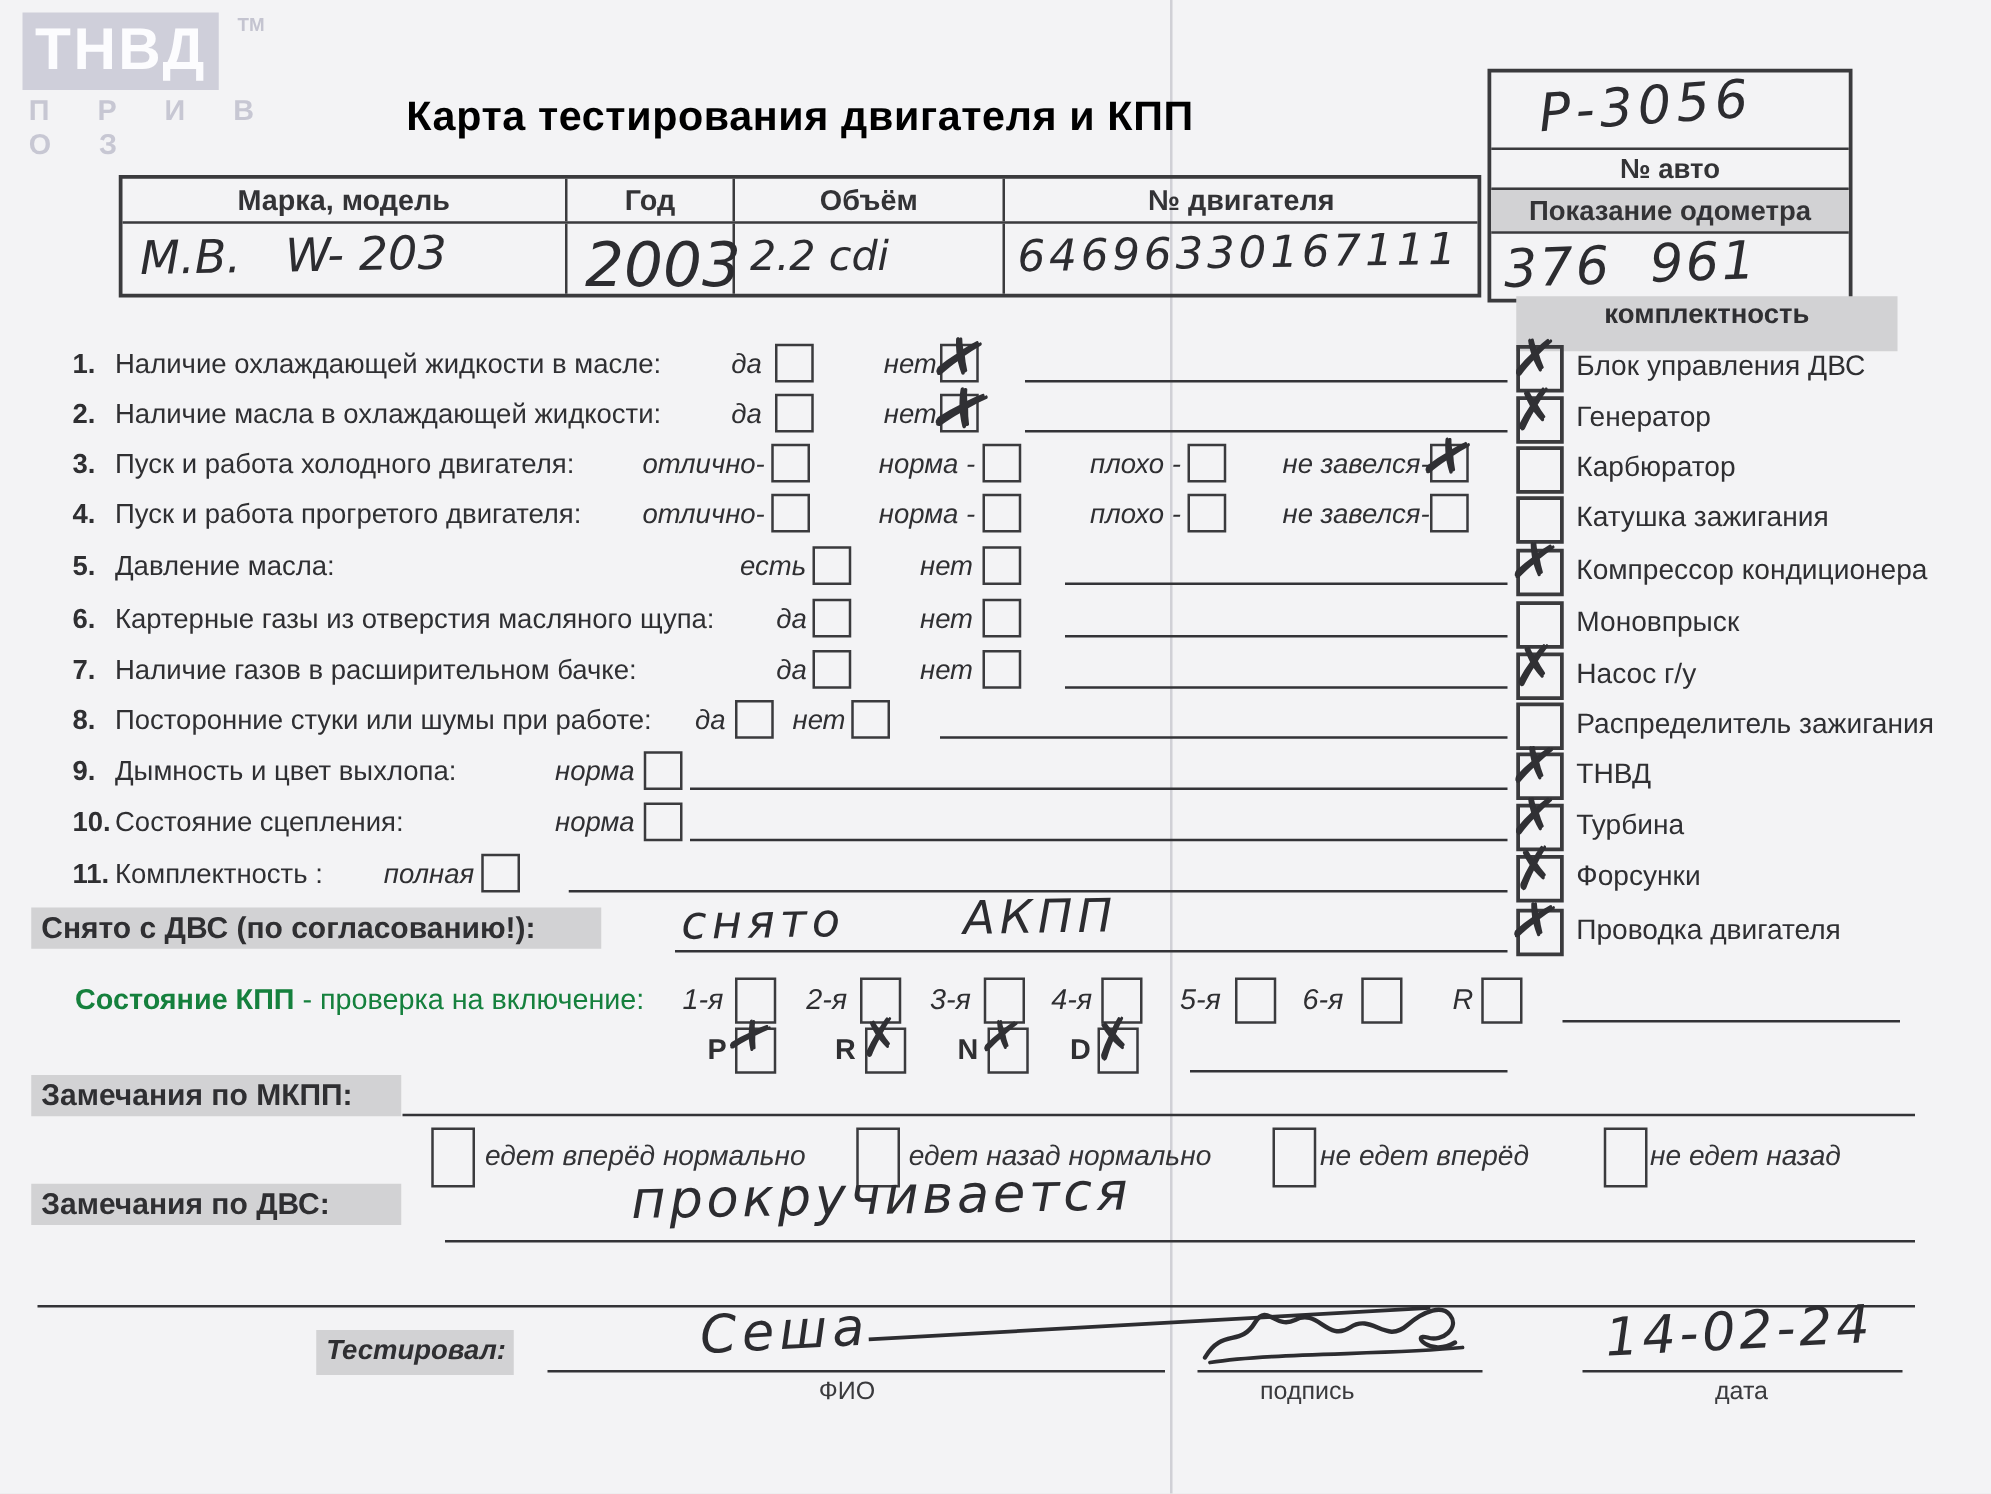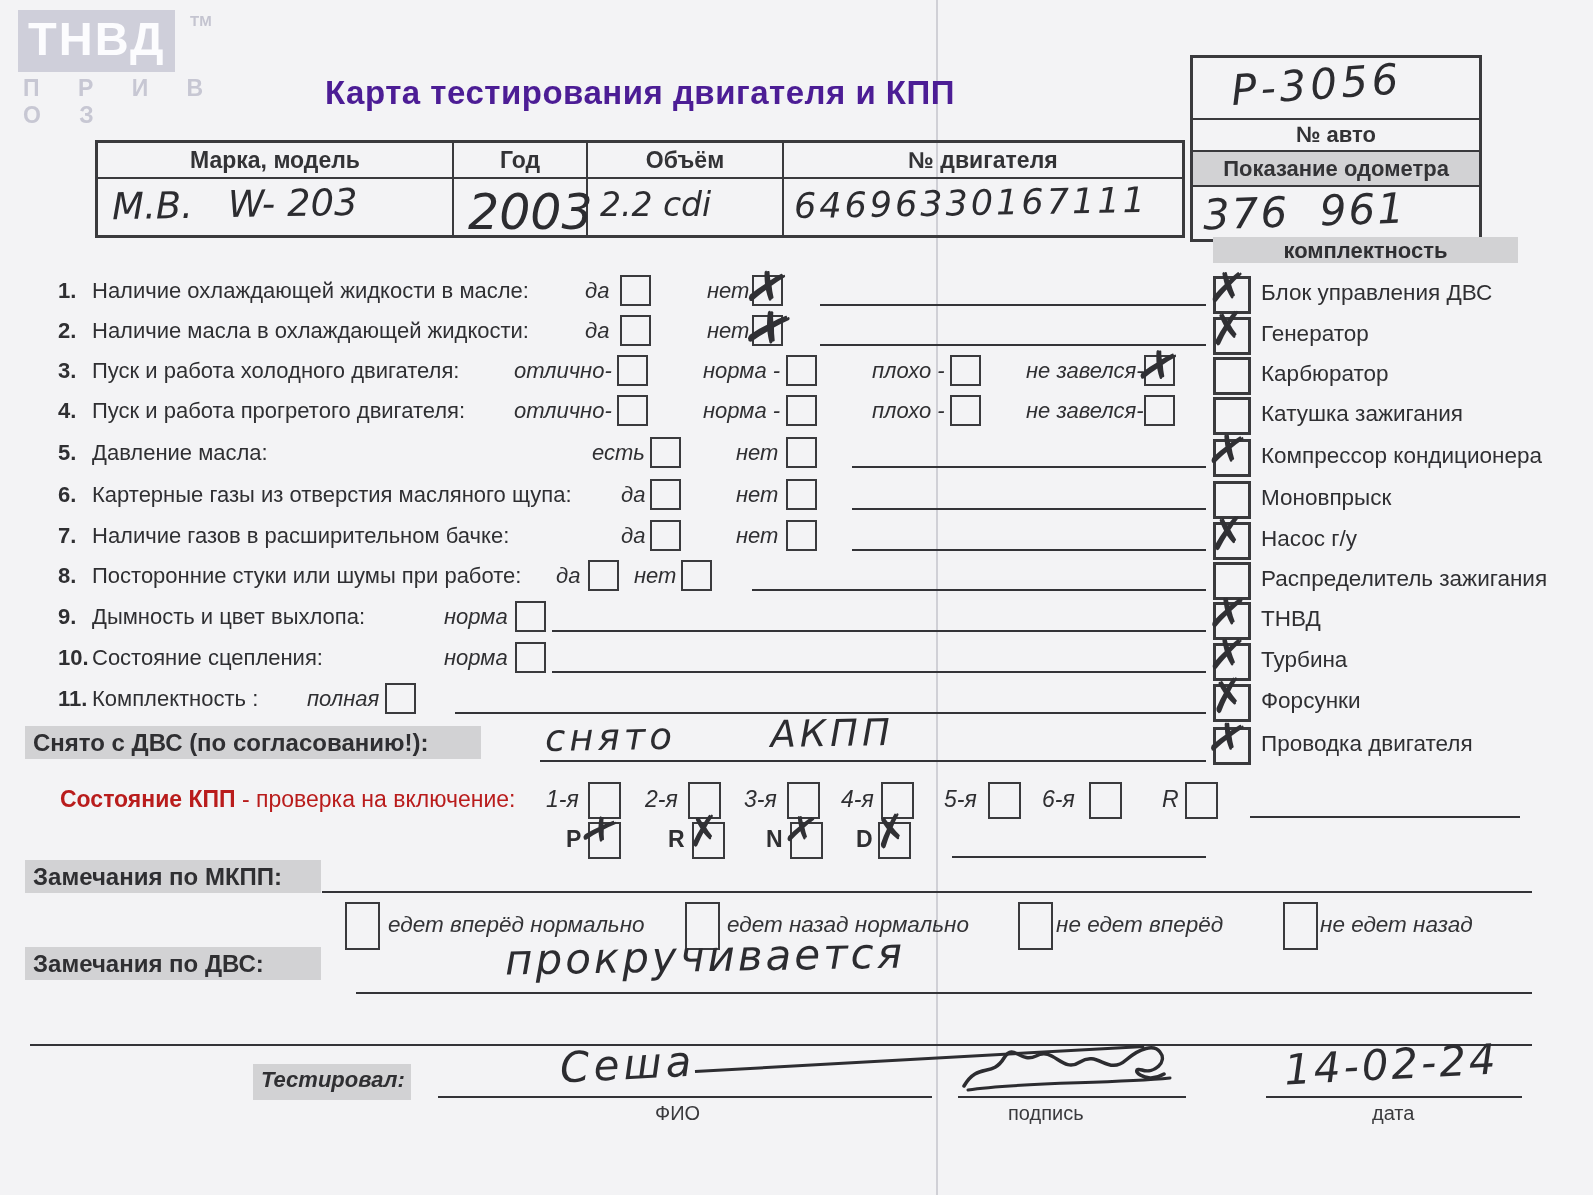--- a/index.html
+++ b/index.html
@@ -8,40 +8,40 @@
   .fold{position:absolute;left:936px;top:0;width:2px;height:100%;background:rgba(120,120,132,.28);}
 
   
   .logo{position:absolute;left:18px;top:10px;width:220px;}
   .logo-top{display:inline-block;background:#cfcfda;color:#fcfcfe;font-weight:bold;
             font-size:47px;line-height:54px;padding:2px 10px 6px 10px;letter-spacing:2px;}
   .logo-tm{position:absolute;left:172px;top:2px;font-size:15px;color:#c4c4d0;font-weight:bold;}
   .logo-bottom{margin-top:3px;color:#c7c7d3;font-weight:bold;font-size:23px;letter-spacing:16px;padding-left:5px;}
 
   .title{position:absolute;left:290px;top:74px;width:700px;text-align:center;
-         font-size:33px;font-weight:bold;letter-spacing:.5px;color:#4c1d95;}
+         font-size:33px;font-weight:bold;letter-spacing:.5px;color:#000000;}
 
   
   .vtable{position:absolute;left:95px;top:140px;width:1090px;border:3px solid #3a3a3d;box-sizing:border-box;}
   .vrow{display:flex;}
   .vrow.head{border-bottom:2px solid #3a3a3d;}
   .vcell{box-sizing:border-box;border-right:2px solid #3a3a3d;position:relative;}
   .vcell:last-child{border-right:none;}
-  .c1{width:356px;} .c2{width:134px;} .c3{width:196px;} .c4{flex:1;}
+  .c1{width:356px;} .c2{width:134px;} .c3{width:216px;} .c4{flex:1;}
   .head .vcell{height:34px;line-height:34px;text-align:center;font-weight:bold;font-size:23px;}
   .val .vcell{height:56px;}
 
   
   .car-box{position:absolute;left:1190px;top:55px;width:292px;border:3px solid #3a3a3d;box-sizing:border-box;}
   .cbx-num{height:60px;position:relative;}
   .cbx-lbl{height:30px;border-top:2px solid #3a3a3d;text-align:center;font-weight:bold;font-size:22px;line-height:30px;}
   .cbx-odol{height:33px;border-top:2px solid #3a3a3d;background:#d2d2d4;text-align:center;font-weight:bold;font-size:22px;line-height:33px;}
   .cbx-odov{height:52px;border-top:2px solid #3a3a3d;position:relative;}
 
-  .comp-header{position:absolute;left:1213px;top:237px;width:305px;height:26px;background:#d2d2d4;
+  .comp-header{position:absolute;left:1213px;top:237px;width:305px;height:44px;background:#d2d2d4;
                text-align:center;font-weight:bold;font-size:22px;line-height:27px;color:#2f2f32;}
   .comp-row{position:absolute;left:1213px;width:380px;height:38px;}
   .cb36{position:absolute;left:0;top:0;width:32px;height:32px;border:3px solid #3a3a3d;}
   .comp-row .clabel{position:absolute;left:48px;top:4px;font-size:22.5px;color:#2f2f32;}
 
   
   .crow{position:absolute;left:0;width:1210px;height:36px;font-size:22px;color:#2f2f32;}
   .crow .num{position:absolute;left:58px;font-weight:bold;}
   .crow .lbl{position:absolute;left:92px;}
   .opt{position:absolute;font-style:italic;}
@@ -50,21 +50,21 @@
   .cbr{position:absolute;width:31px;height:44px;border:2.5px solid #3a3a3d;top:-2px;}
   .mark{display:none;position:absolute;top:-13px;left:-7px;font-size:44px;line-height:1;color:#303034;
         transform:rotate(7deg);font-family:"DejaVu Sans",sans-serif;font-style:normal;}
   .checked .mark{display:block;}
 
   .uline{position:absolute;border-top:2.5px solid #333337;}
   .band{position:absolute;background:#d2d2d4;font-weight:bold;font-size:24px;color:#2f2f32;
         box-sizing:border-box;padding:3px 8px;}
   .hand{position:absolute;font-family:"DejaVu Sans",sans-serif;font-style:italic;color:#2c2c30;white-space:pre;}
   .sublabel{position:absolute;font-size:20px;color:#3a3a3d;}
-  .kpp-label{position:absolute;left:60px;font-size:23px;color:#b91c1c;}
+  .kpp-label{position:absolute;left:60px;font-size:23px;color:#15803d;}
   .kpp-label b{font-weight:bold;}
   .tail{position:absolute;border-top:3px solid #2d2d31;transform-origin:left center;}
 </style>
 </head>
 <body>
 
 <div class="page">
   <div class="fold"></div>
 
   <div class="logo">

